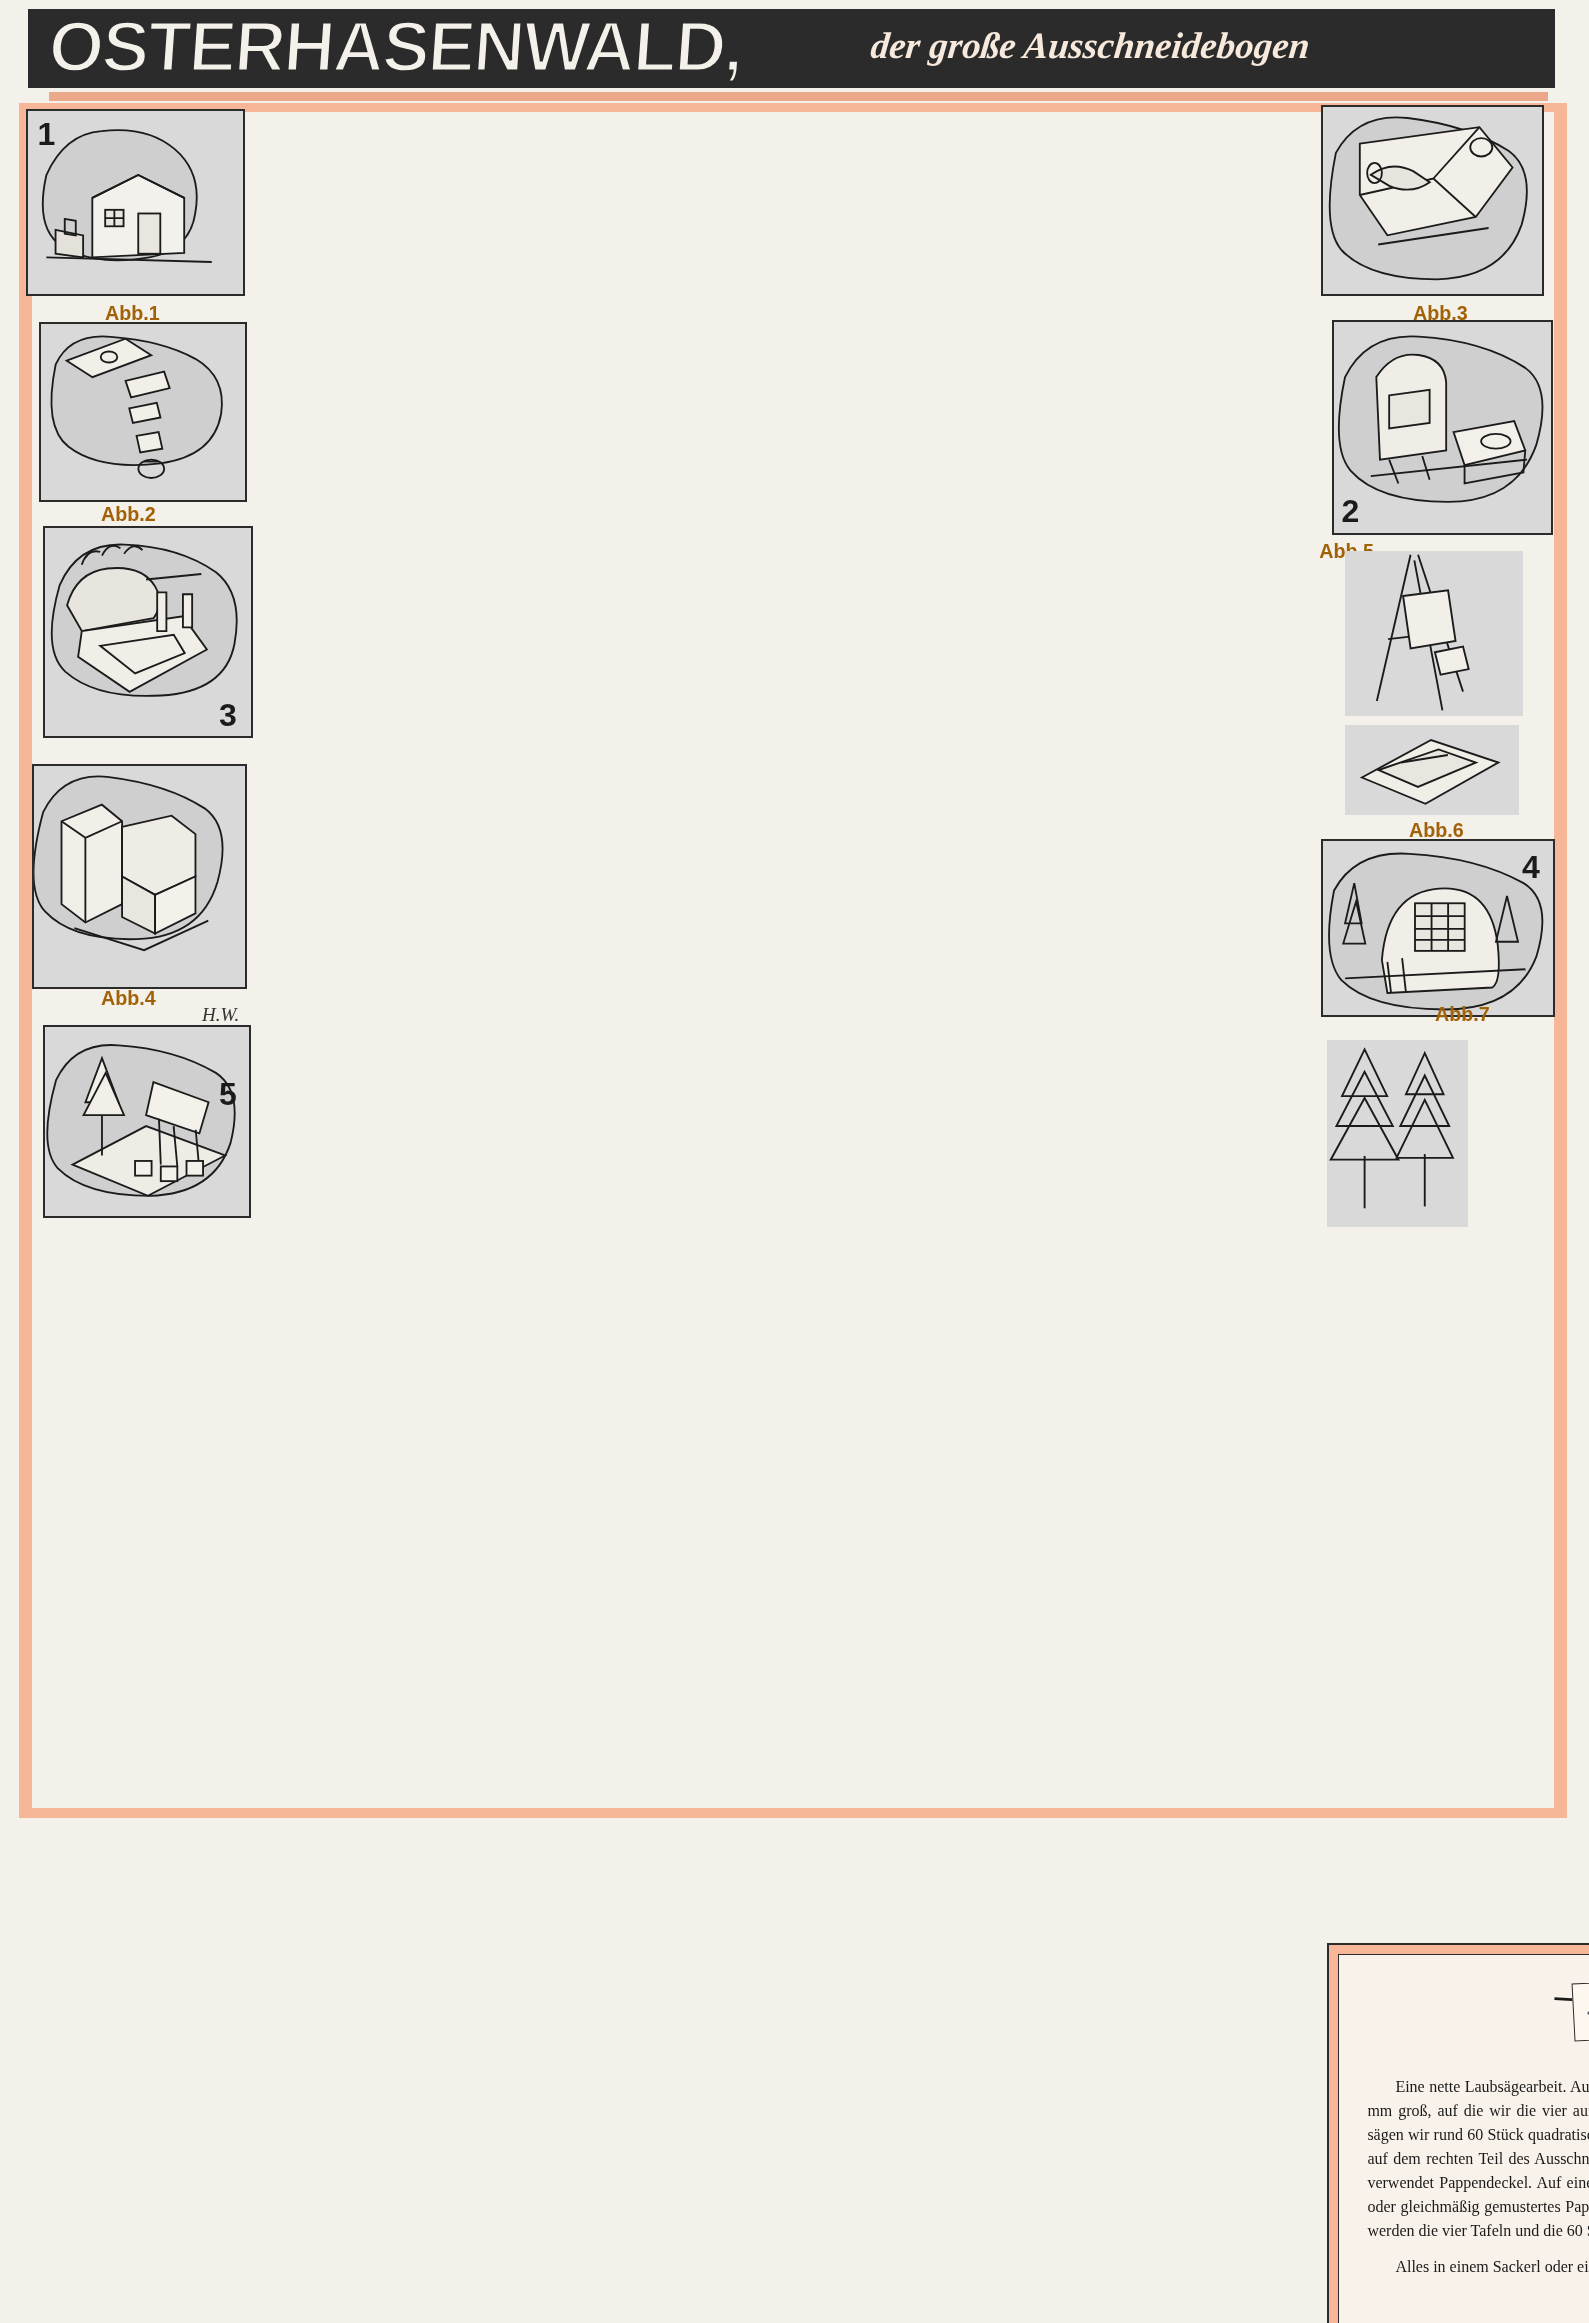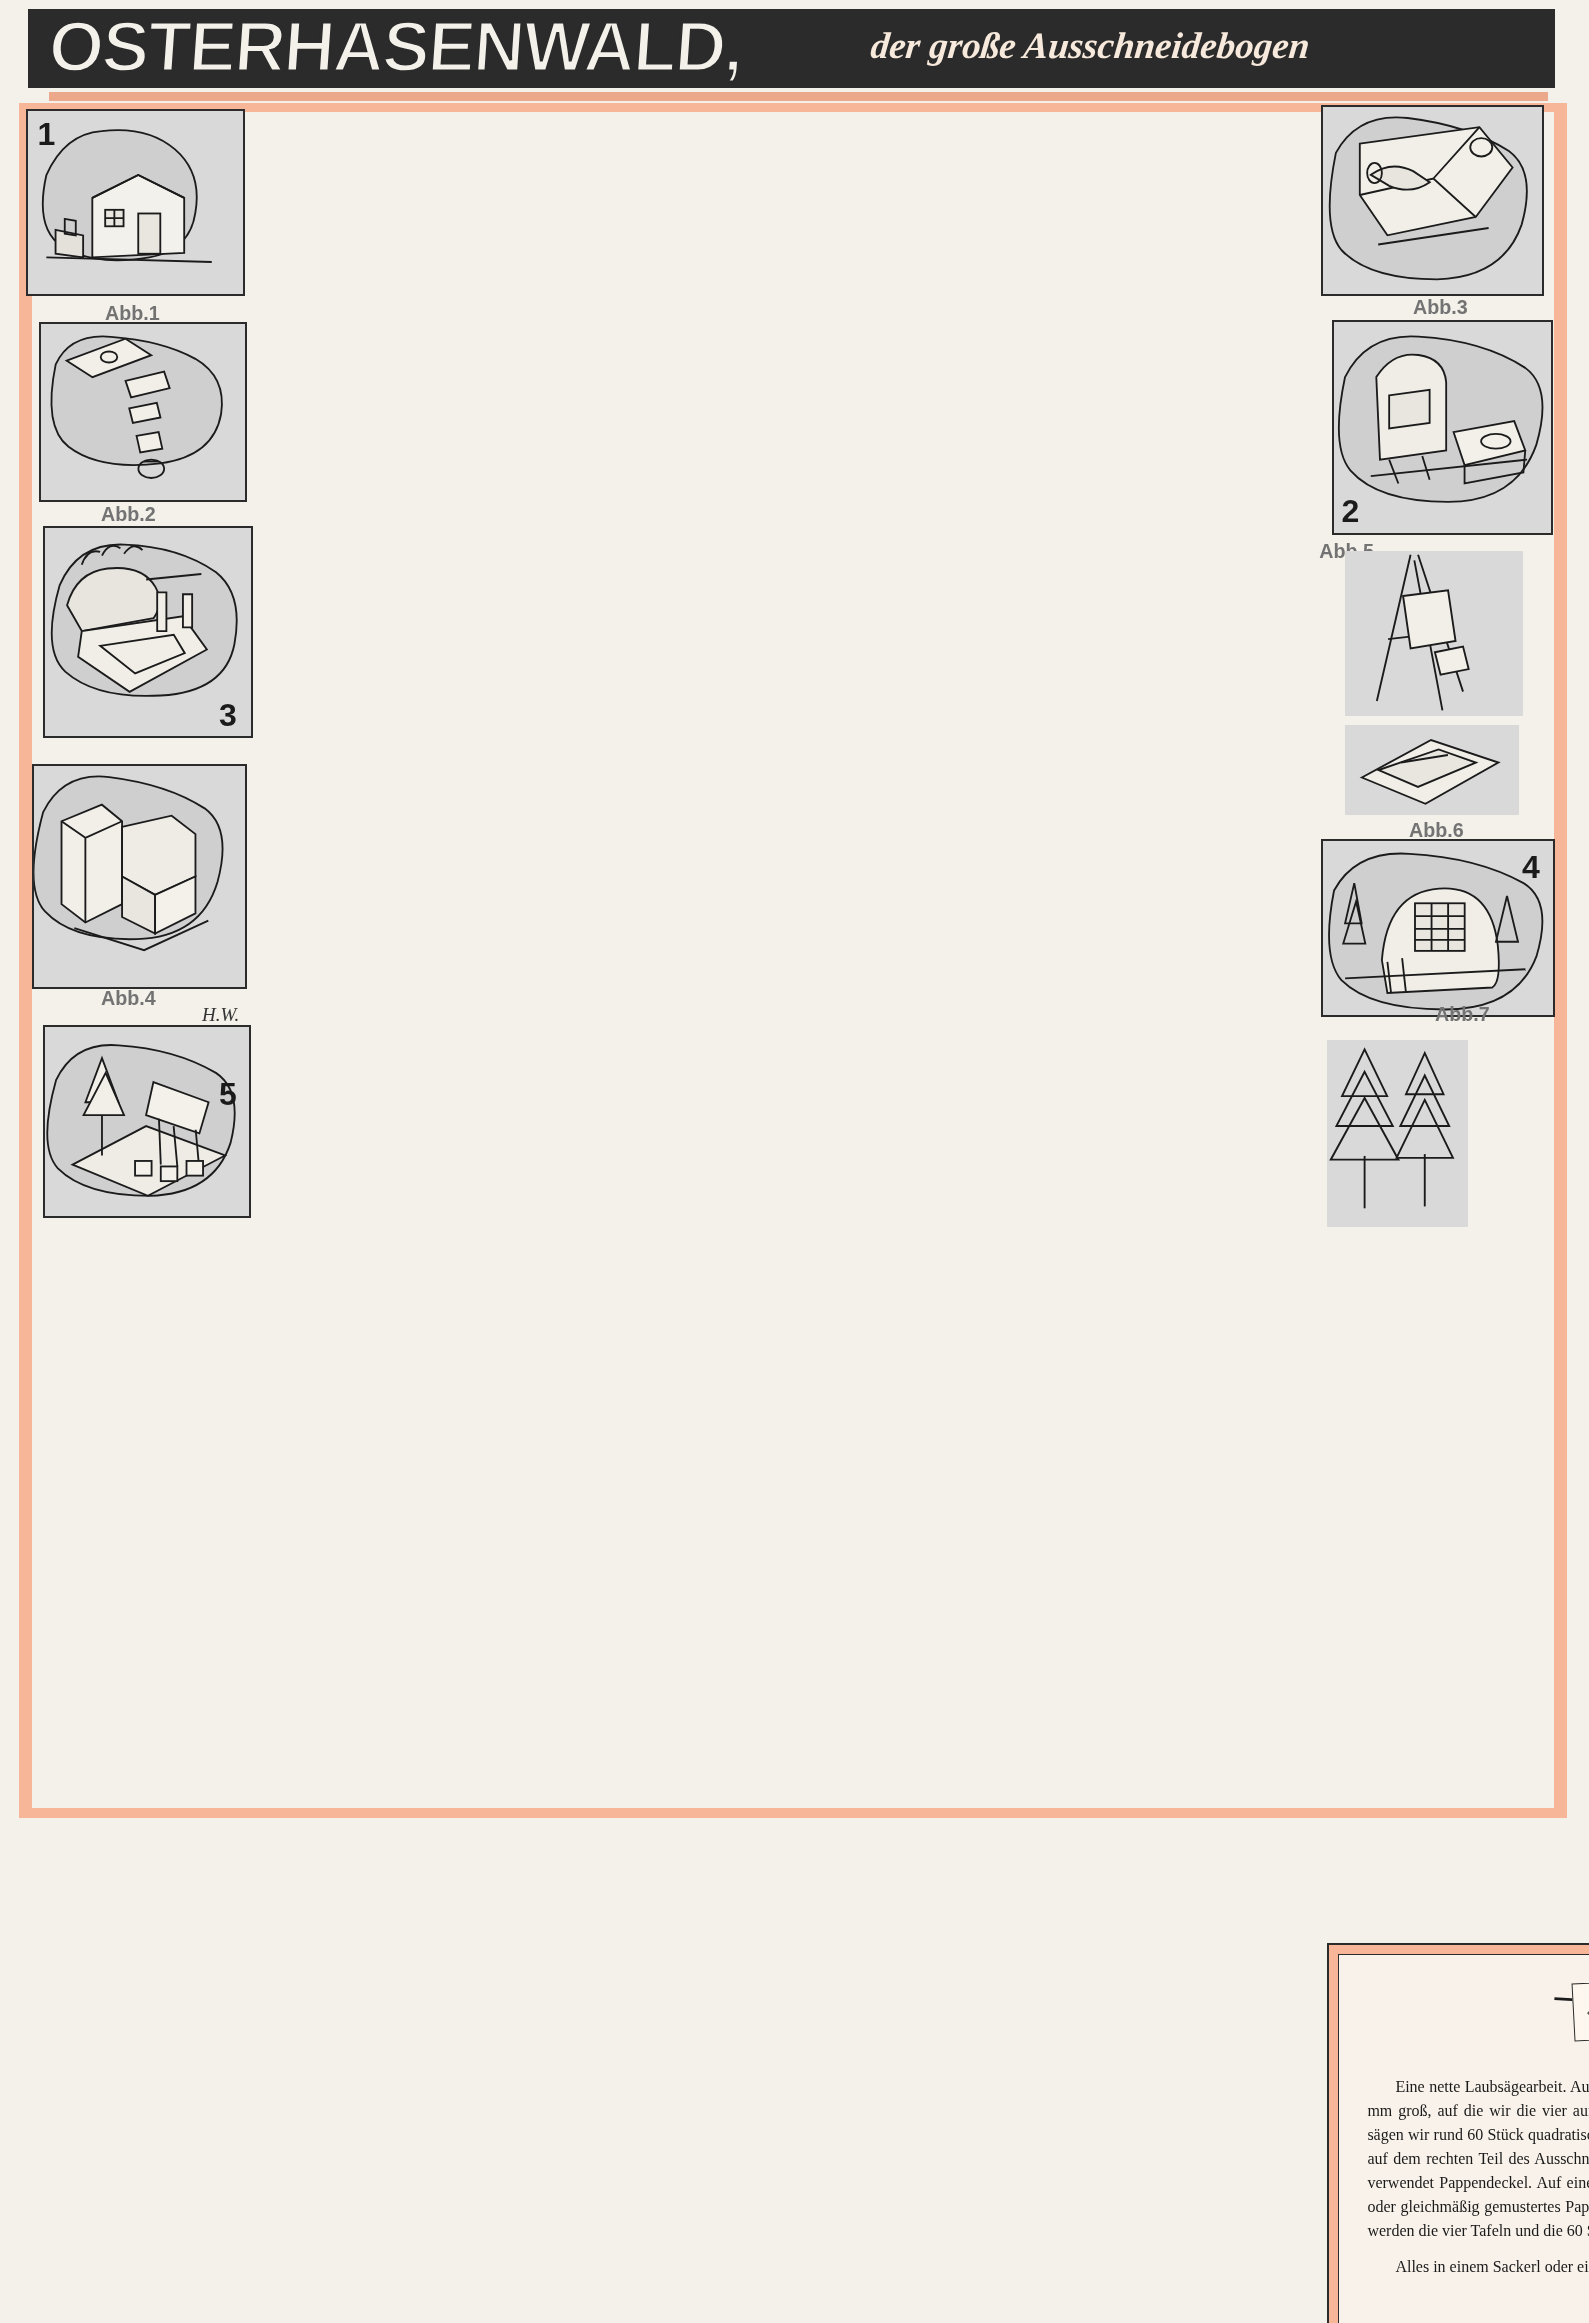--- a/index.html
+++ b/index.html
@@ -79,21 +79,21 @@
     font-family:"Liberation Sans", sans-serif;
     font-weight:700;
     font-size:32px;
     color:#1b1b1b;
   }
   .caption{
     position:absolute;
     font-family:"Liberation Sans", sans-serif;
     font-weight:700;
     font-size:19.7px;
-    color:#737373;
+    color:#a16207;
   }
   .sketch{position:absolute;left:0;top:0;width:100%;height:100%;}
   .sketch svg{width:100%;height:100%;display:block;}
 
   
   .lotto-frame{
     position:absolute;left:19px;top:1825px;width:1548px;height:440px;
     background:#f6b697;
     border:2.8px solid #2b2b2b;
     box-sizing:border-box;
@@ -260,21 +260,21 @@
             <path d="M40 40 L170 22 L206 66 L166 120 L70 140 L40 96z" fill="#f2efe9"></path>
             <path d="M40 96 L120 78 L166 120 M120 78 L170 22"></path>
             <path d="M52 74 q22 -16 46 -4 l18 12 q-20 14 -44 4z" fill="#e8e5df"></path>
             <ellipse cx="56" cy="72" rx="8" ry="11"></ellipse>
             <ellipse cx="172" cy="44" rx="12" ry="10"></ellipse>
             <path d="M60 150 L180 132"></path>
           </g>
         </svg>
       </div>
     </div>
-    <div class="caption" style="left:105px;top:178px;">Abb.3</div>
+    <div class="caption" style="left:105px;top:184px;text-decoration:underline;">Abb.3</div>
 
     <div class="imgcard" style="left:24px;top:202px;width:221px;height:215px;">
       <div class="sketch">
         <svg viewBox="0 0 236 230" preserveAspectRatio="none">
           <g fill="none" stroke="#1b1b1b" stroke-width="2">
             <path d="M12 60 q24 -48 80 -44 q70 4 116 34 q30 22 12 84 q-22 62 -96 62 q-76 0 -106 -34 q-22 -26 -6 -102z" fill="#cfcfcf"></path>
             <path d="M46 60 q18 -28 46 -24 q28 4 30 30 L122 140 L50 150z" fill="#f0ede7"></path>
             <path d="M60 80 L104 74 L104 110 L60 116z" fill="#e9e6e0"></path>
             <path d="M130 120 L196 108 L208 140 L142 156z" fill="#f3f0ea"></path>
             <path d="M142 156 L142 176 L206 164 L208 140"></path>

